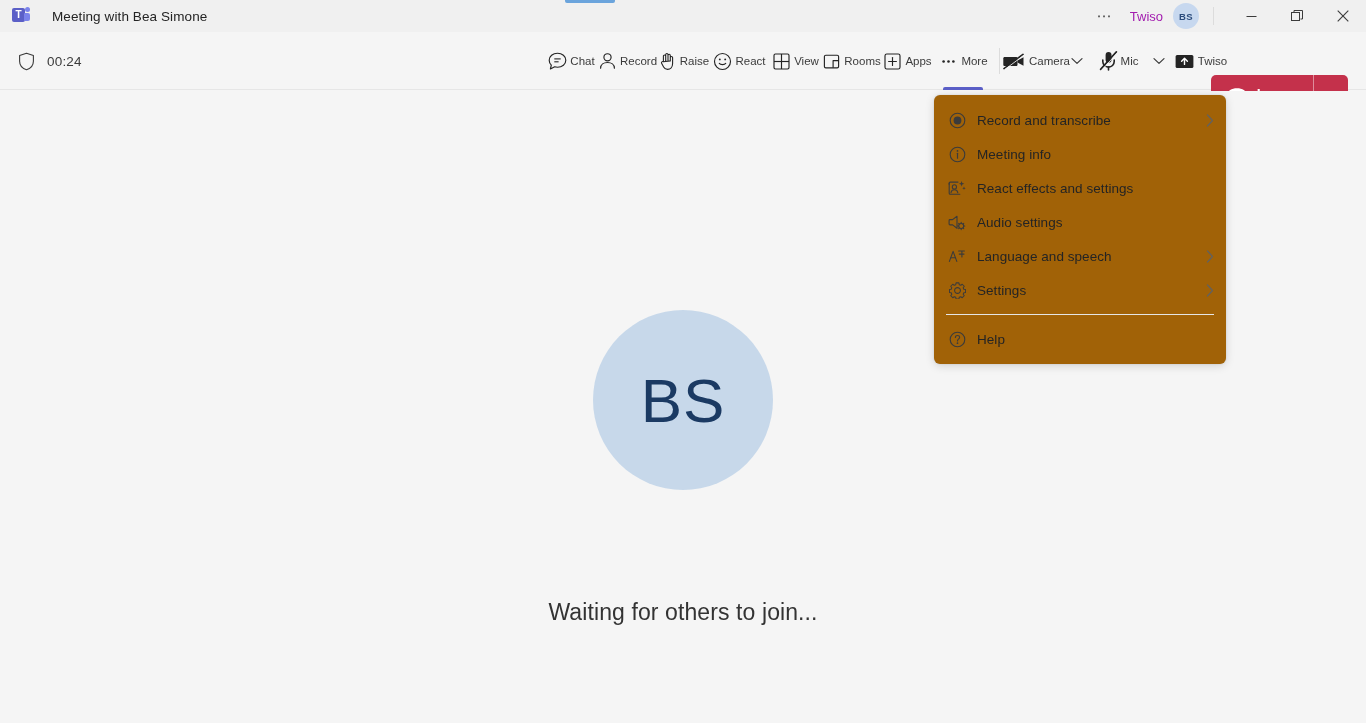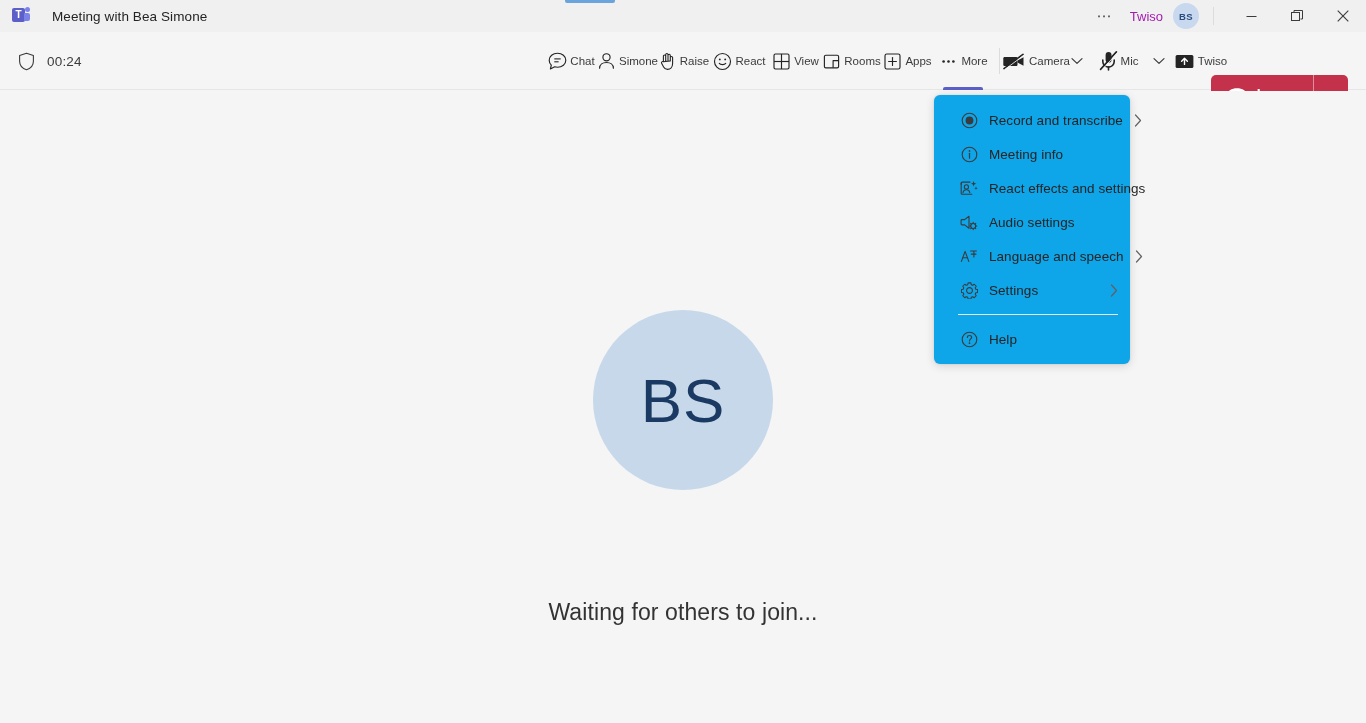--- a/index.html
+++ b/index.html
@@ -264,25 +264,25 @@
     font-size: 23px;
     color: #333333;
     letter-spacing: 0.1px;
   }
 
   
   .menu {
     position: absolute;
     left: 934px;
     top: 95px;
-    width: 196px;
-    background: #0ea5e9;
+    width: 292px;
+    background: #a16207;
     border-radius: 6px;
     box-shadow: 0 2px 10px rgba(0,0,0,0.14), 0 0 2px rgba(0,0,0,0.12);
-    padding: 8px 0 8px 12px;
+    padding: 8px 0 8px 0;
     z-index: 50;
   }
   .mi {
     height: 34px;
     display: flex;
     align-items: center;
     padding: 0 12px 0 14px;
     gap: 11px;
     cursor: default;
   }
@@ -377,21 +377,21 @@
         <span class="lb">Chat</span>
       </div>
 
       <div class="tbtn">
         <span class="ic">
           <svg width="21" height="21" viewBox="0 0 21 21">
             <circle cx="10.5" cy="6.3" r="3.6" fill="none" stroke="#242424" stroke-width="1.15"></circle>
             <path d="M3.6 17.2 C3.6 13.5 6.7 11.5 10.5 11.5 C14.3 11.5 17.4 13.5 17.4 17.2" fill="none" stroke="#242424" stroke-width="1.15" stroke-linecap="round"></path>
           </svg>
         </span>
-        <span class="lb">Simone</span>
+        <span class="lb">Record</span>
       </div>
 
       <div class="tbtn">
         <span class="ic">
           <svg width="21" height="21" viewBox="0 0 21 21">
             <path d="M6.4 10.6 V5.1 A1.15 1.15 0 0 1 8.7 5.1 V9.4 M8.7 9.0 V3.6 A1.15 1.15 0 0 1 11 3.6 V9.0 M11 9.0 V4.4 A1.15 1.15 0 0 1 13.3 4.4 V9.9 M13.3 9.9 V6.6 A1.15 1.15 0 0 1 15.6 6.6 V12.6 C15.6 16.1 13.4 18.4 10.5 18.4 C8.6 18.4 7.4 17.5 6.6 16.0 L4.6 12.3 A1.2 1.2 0 0 1 6.4 10.8 Z" fill="none" stroke="#242424" stroke-width="1.1" stroke-linejoin="round" stroke-linecap="round"></path>
           </svg>
         </span>
         <span class="lb">Raise</span>
       </div>

